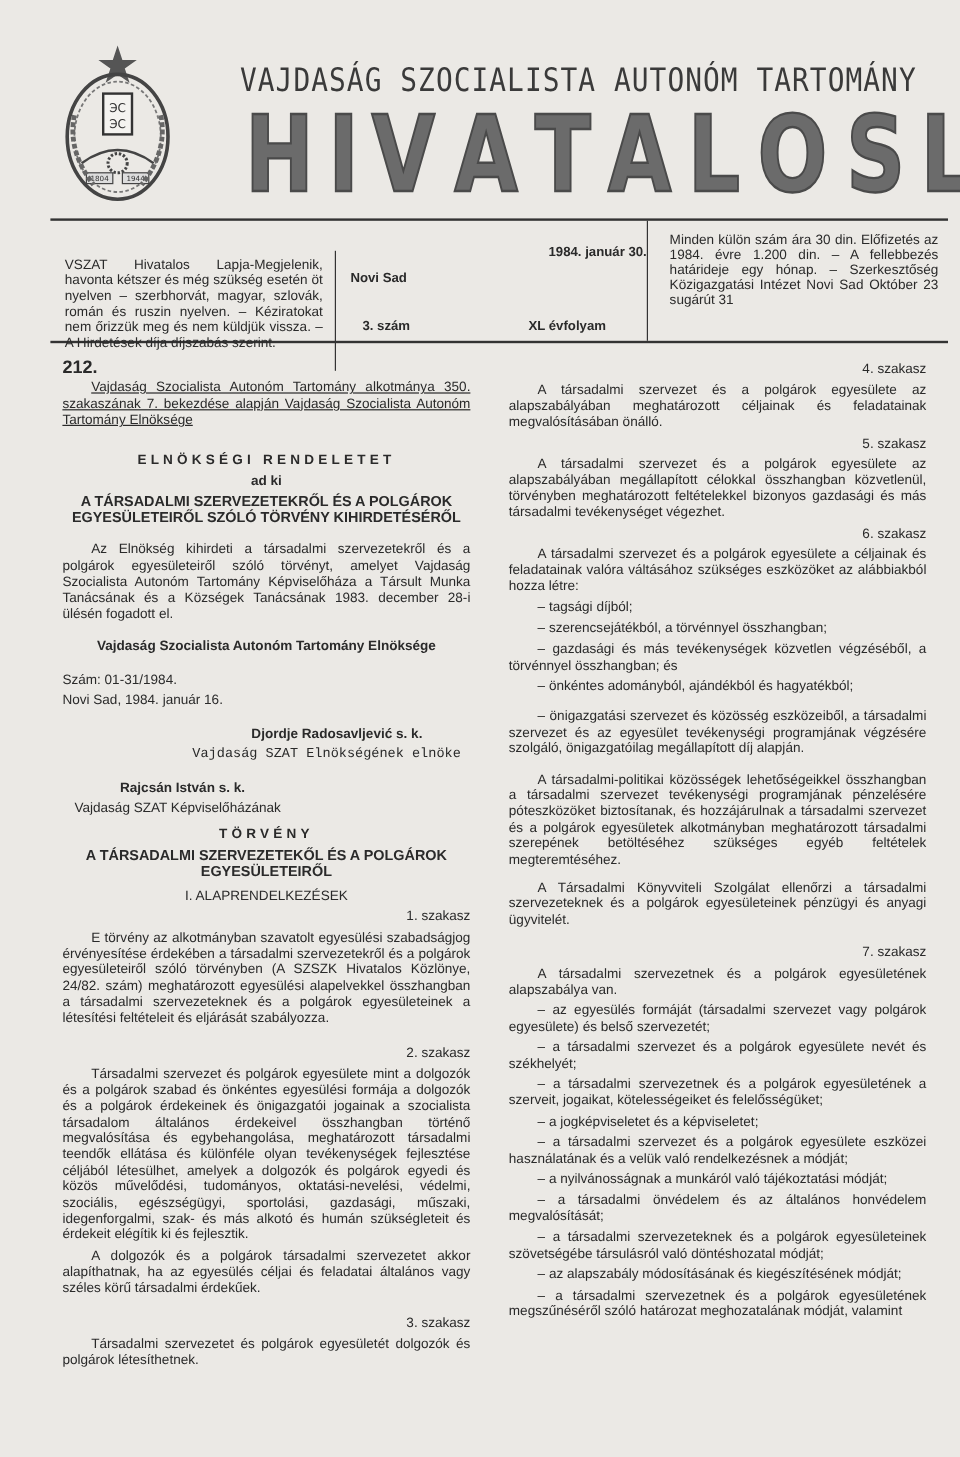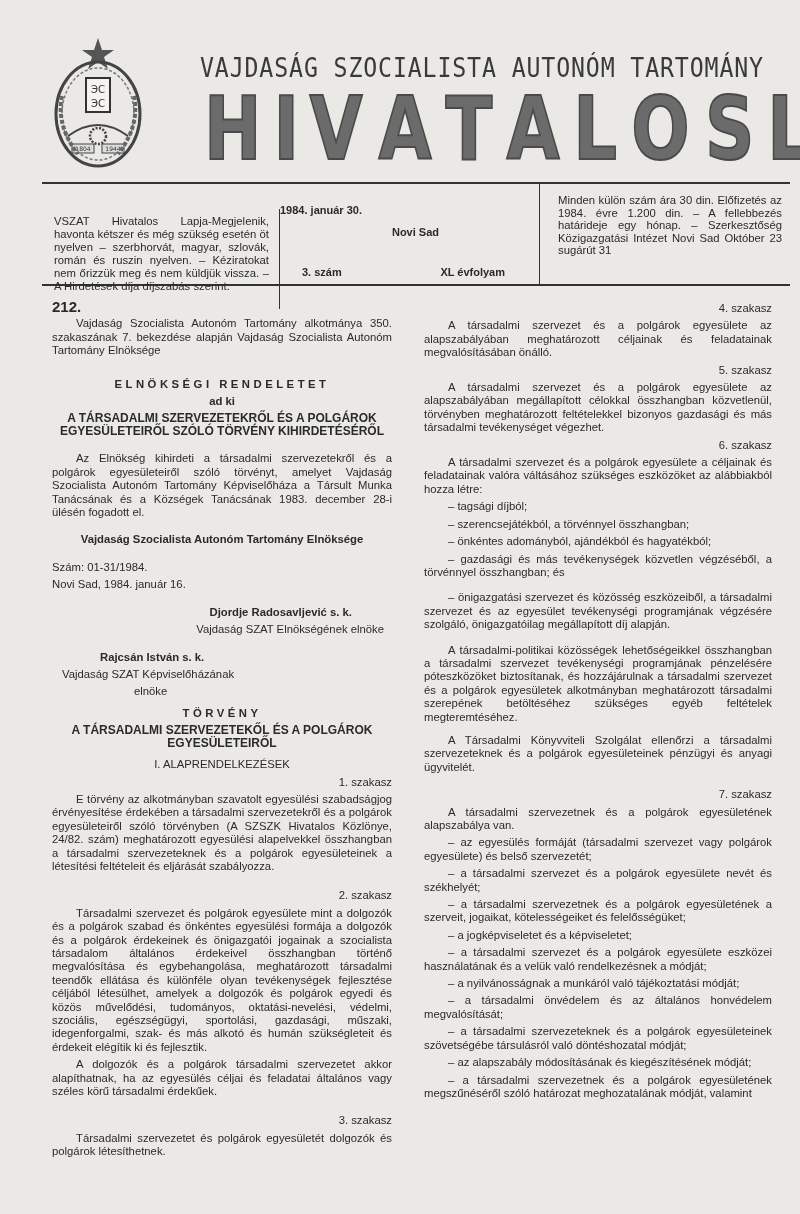--- a/index.html
+++ b/index.html
@@ -36,39 +36,39 @@
   
   .info {
     position:absolute; left:42px; top:182px; width:748px; height:100px;
     border-top:2.5px solid #333; border-bottom:2.5px solid #333;
     display:flex;
   }
   .info-col { position:relative; height:100%; box-sizing:border-box; }
   .info-left { width:238px; padding:6px 10px 0 12px; border-right:1.5px solid #333; font-size:11.3px; line-height:12.9px; text-align:justify;margin-top:25px; }
   .info-mid { width:260px; border-right:1.5px solid #333; font-size:11px; font-weight:bold; }
   .info-right { flex:1; padding:10px 8px 0 18px; font-size:11.3px; line-height:12.6px; text-align:justify; }
-  .info-mid .date { position:absolute; left:0; right:14px; top:20px; text-align:left; }
-  .info-mid .place { position:absolute; left:12px; right:0; top:42px; text-align:center; }
+  .info-mid .date { position:absolute; left:0; right:0; top:20px; text-align:right; }
+  .info-mid .place { position:absolute; left:12px; right:0; top:42px; }
   .info-mid .num { position:absolute; left:22px; top:82px; }
   .info-mid .vol { position:absolute; right:34px; top:82px; }
 
   
   .col { position:absolute; top:296px; font-size:11.3px; line-height:13.4px; text-align:justify; }
   .col-left { left:48px; width:348px; }
   .col-right { left:420px; width:356px; top:302px; }
   .col p { margin:4px; }
   .ind { text-indent:24px; }
   .center { text-align:center; }
   .bold { font-weight:bold; }
   .artno { font-size:15px; font-weight:bold; margin:0 0 14px 0; }
   .sz { text-align:right; margin:11px 0 11px 0; }
   .head-spaced { letter-spacing:3.5px; font-weight:bold; text-align:center; }
   .list-item { text-indent:24px; }
   .sig-right { text-align:right; padding-right:8px; }
-  .mb20 { margin-bottom:20px !important; }
+  .mb20 { margin-bottom:20px !important;text-decoration:underline; }
   .mt14 { margin-top:14px !important; }
   .mt20 { margin-top:20px !important; }
 </style>
 </head>
 <body>
 
 <div class="page">
 
   <svg class="emblem" viewBox="0 0 100 136">
     <polygon points="50,2 54,14 66,14 56,21 60,33 50,26 40,33 44,21 34,14 46,14" fill="#555"></polygon>
@@ -119,24 +119,23 @@
     <p class="artno">212.</p>
     <p class="ind mb20">Vajdaság Szocialista Autonóm Tartomány alkotmánya 350. szakaszának 7. bekezdése alapján Vajdaság Szocialista Autonóm Tartomány Elnöksége</p>
     <p class="head-spaced mt20">ELNÖKSÉGI RENDELETET</p>
     <p class="center bold">ad ki</p>
     <p class="center bold" style="font-size:12px;line-height:13px;">A TÁRSADALMI SZERVEZETEKRŐL ÉS A POLGÁROK EGYESÜLETEIRŐL SZÓLÓ TÖRVÉNY KIHIRDETÉSÉRŐL</p>
     <p class="ind mt14" style="margin-top:6px">Az Elnökség kihirdeti a társadalmi szervezetekről és a polgárok egyesületeiről szóló törvényt, amelyet Vajdaság Szocialista Autonóm Tartomány Képviselőháza a Társult Munka Tanácsának és a Községek Tanácsának 1983. december 28-i ülésén fogadott el.</p>
     <p class="center bold mt14" style="margin-top:16px">Vajdaság Szocialista Autonóm Tartomány Elnöksége</p>
     <p class="mt14">Szám: 01-31/1984.</p>
     <p>Novi Sad, 1984. január 16.</p>
     <p class="sig-right bold" style="margin-top:14px;padding-right:40px;">Djordje Radosavljević s. k.</p>
-    <p class="sig-right" style="padding-right:8px;">Vajdaság SZAT Elnökségének elnöke</p>
+    <p class="sig-right" style="padding-right:8px;font-family:Liberation Mono, monospace;">Vajdaság SZAT Elnökségének elnöke</p>
     <p class="bold" style="margin-top:14px;padding-left:48px;">Rajcsán István s. k.</p>
     <p style="padding-left:10px;">Vajdaság SZAT Képviselőházának</p>
-    <p style="padding-left:82px;">elnöke</p>
     <p class="head-spaced" style="margin-top:8px">TÖRVÉNY</p>
     <p class="center bold" style="font-size:12px;line-height:13px;">A TÁRSADALMI SZERVEZETEKŐL ÉS A POLGÁROK EGYESÜLETEIRŐL</p>
     <p class="center" style="margin-top:8px">I. ALAPRENDELKEZÉSEK</p>
     <p class="sz">1. szakasz</p>
     <p class="ind">E törvény az alkotmányban szavatolt egyesülési szabadságjog érvényesítése érdekében a társadalmi szervezetekről és a polgárok egyesületeiről szóló törvényben (A SZSZK Hivatalos Közlönye, 24/82. szám) meghatározott egyesülési alapelvekkel összhangban a társadalmi szervezeteknek és a polgárok egyesületeinek a létesítési feltételeit és eljárását szabályozza.</p>
     <p class="sz" style="margin-top:16px">2. szakasz</p>
     <p class="ind">Társadalmi szervezet és polgárok egyesülete mint a dolgozók és a polgárok szabad és önkéntes egyesülési formája a dolgozók és a polgárok érdekeinek és önigazgatói jogainak a szocialista társadalom általános érdekeivel összhangban történő megvalósítása és egybehangolása, meghatározott társadalmi teendők ellátása és különféle olyan tevékenységek fejlesztése céljából létesülhet, amelyek a dolgozók és polgárok egyedi és közös művelődési, tudományos, oktatási-nevelési, védelmi, szociális, egészségügyi, sportolási, gazdasági, műszaki, idegenforgalmi, szak- és más alkotó és humán szükségleteit és érdekeit elégítik ki és fejlesztik.</p>
     <p class="ind">A dolgozók és a polgárok társadalmi szervezetet akkor alapíthatnak, ha az egyesülés céljai és feladatai általános vagy széles körű társadalmi érdekűek.</p>
     <p class="sz" style="margin-top:16px">3. szakasz</p>
     <p class="ind">Társadalmi szervezetet és polgárok egyesületét dolgozók és polgárok létesíthetnek.</p>
@@ -144,22 +143,22 @@
 
   <div class="col col-right">
     <p class="sz" style="margin-top:0">4. szakasz</p>
     <p class="ind">A társadalmi szervezet és a polgárok egyesülete az alapszabályában meghatározott céljainak és feladatainak megvalósításában önálló.</p>
     <p class="sz">5. szakasz</p>
     <p class="ind">A társadalmi szervezet és a polgárok egyesülete az alapszabályában megállapított célokkal összhangban közvetlenül, törvényben meghatározott feltételekkel bizonyos gazdasági és más társadalmi tevékenységet végezhet.</p>
     <p class="sz">6. szakasz</p>
     <p class="ind">A társadalmi szervezet és a polgárok egyesülete a céljainak és feladatainak valóra váltásához szükséges eszközöket az alábbiakból hozza létre:</p>
     <p class="list-item">– tagsági díjból;</p>
     <p class="list-item">– szerencsejátékból, a törvénnyel összhangban;</p>
+    <p class="list-item">– gazdasági és más tevékenységek közvetlen végzéséből, a törvénnyel összhangban; és</p>
     <p class="list-item">– önkéntes adományból, ajándékból és hagyatékból;</p>
-    <p class="list-item">– gazdasági és más tevékenységek közvetlen végzéséből, a törvénnyel összhangban; és</p>
     <p class="list-item" style="margin-top:12px">– önigazgatási szervezet és közösség eszközeiből, a társadalmi szervezet és az egyesület tevékenységi programjának végzésére szolgáló, önigazgatóilag megállapított díj alapján.</p>
     <p class="ind" style="margin-top:12px">A társadalmi-politikai közösségek lehetőségeikkel összhangban a társadalmi szervezet tevékenységi programjának pénzelésére póteszközöket biztosítanak, és hozzájárulnak a társadalmi szervezet és a polgárok egyesületek alkotmányban meghatározott társadalmi szerepének betöltéséhez szükséges egyéb feltételek megteremtéséhez.</p>
     <p class="ind" style="margin-top:10px">A Társadalmi Könyvviteli Szolgálat ellenőrzi a társadalmi szervezeteknek és a polgárok egyesületeinek pénzügyi és anyagi ügyvitelét.</p>
     <p class="sz" style="margin-top:14px">7. szakasz</p>
     <p class="ind">A társadalmi szervezetnek és a polgárok egyesületének alapszabálya van.</p>
     <p class="list-item">– az egyesülés formáját (társadalmi szervezet vagy polgárok egyesülete) és belső szervezetét;</p>
     <p class="list-item">– a társadalmi szervezet és a polgárok egyesülete nevét és székhelyét;</p>
     <p class="list-item">– a társadalmi szervezetnek és a polgárok egyesületének a szerveit, jogaikat, kötelességeiket és felelősségüket;</p>
     <p class="list-item">– a jogképviseletet és a képviseletet;</p>
     <p class="list-item">– a társadalmi szervezet és a polgárok egyesülete eszközei használatának és a velük való rendelkezésnek a módját;</p>

